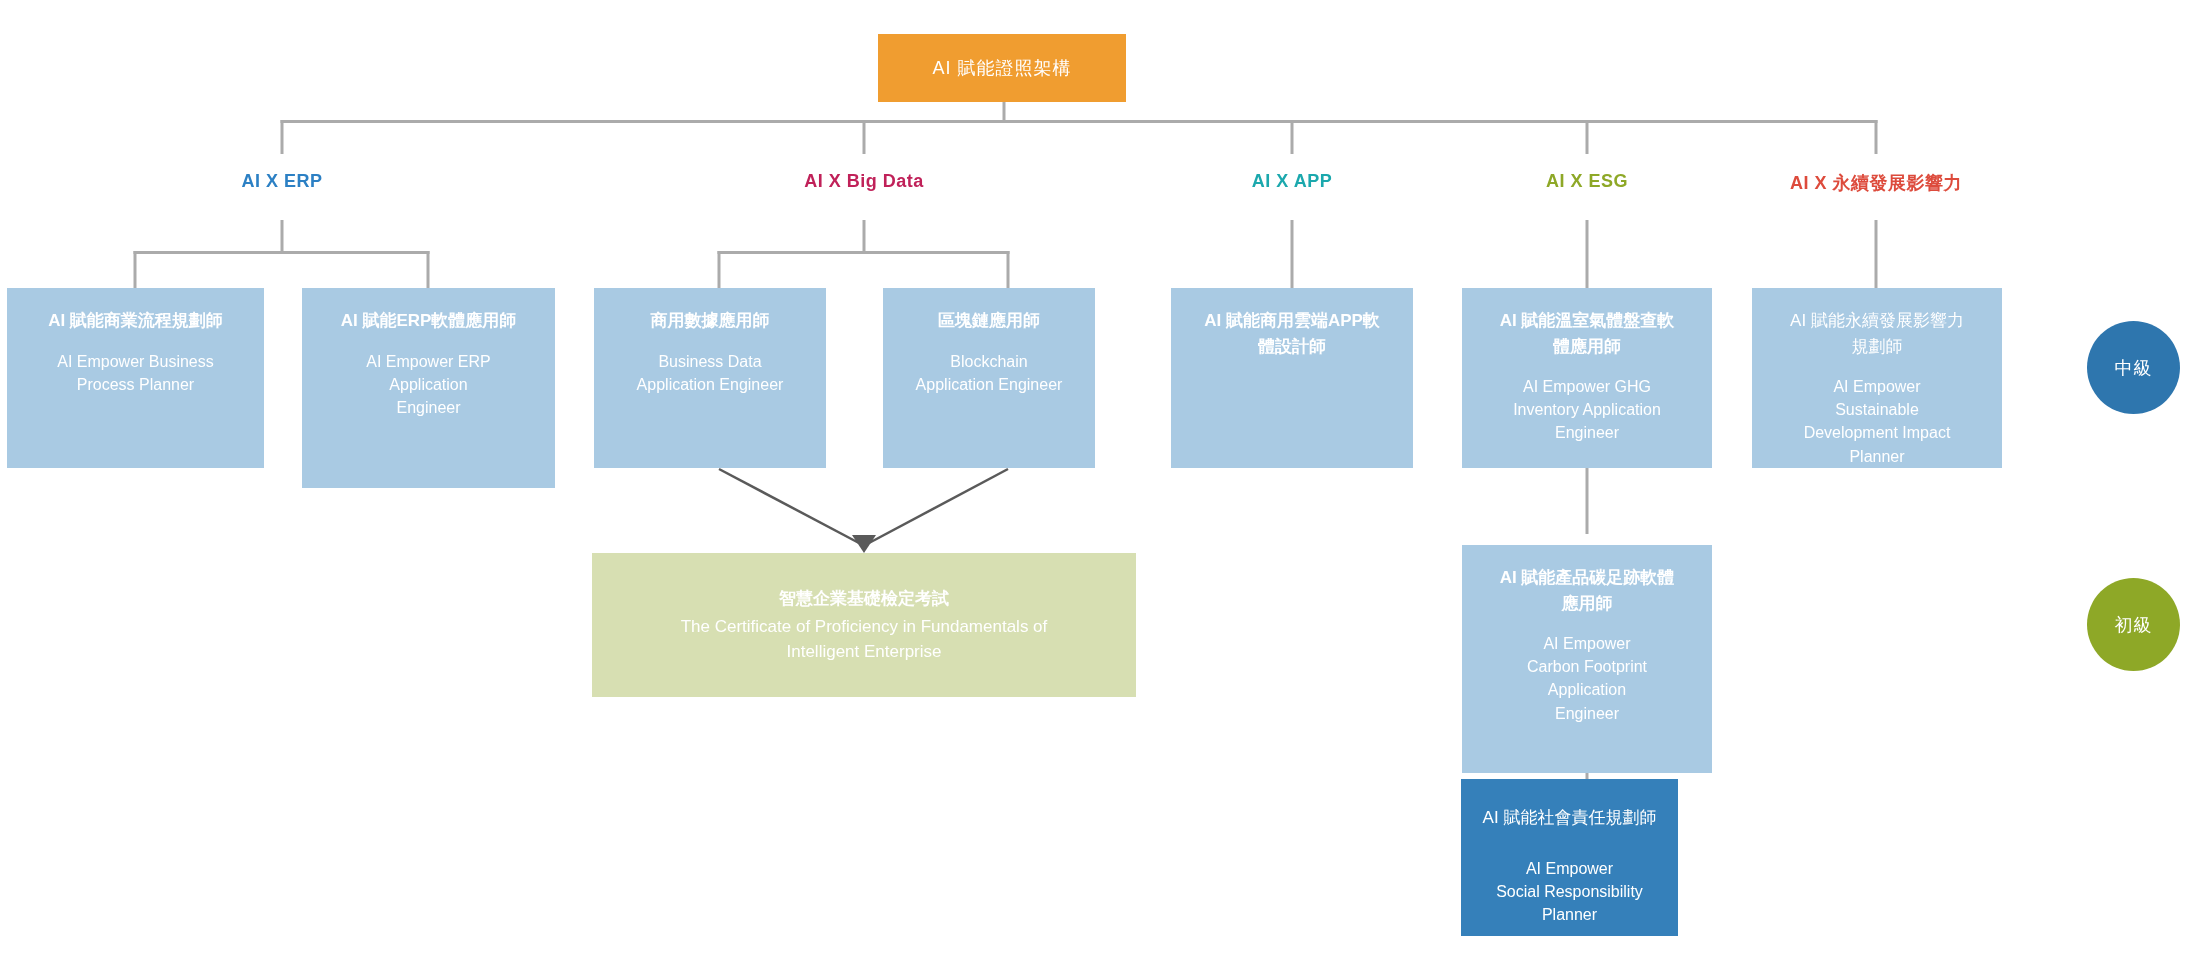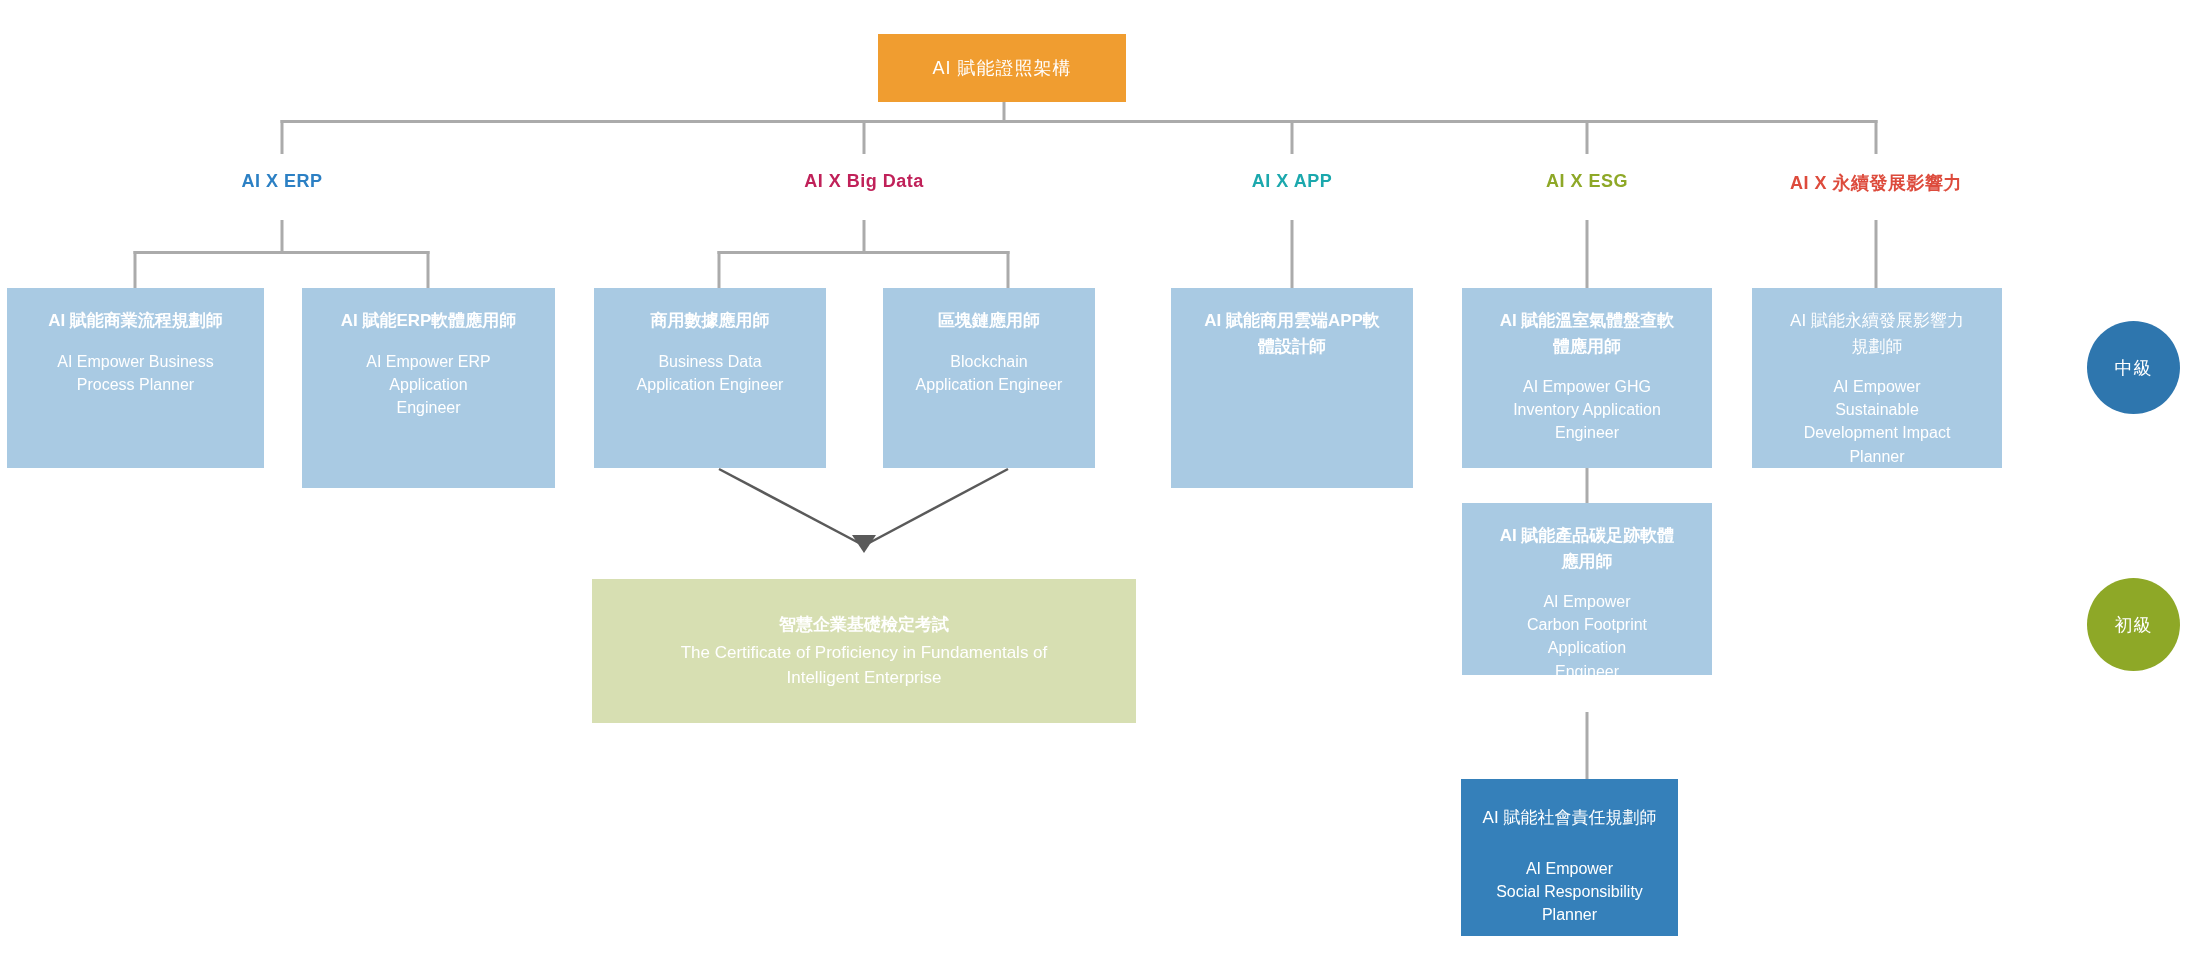--- a/index.html
+++ b/index.html
@@ -88,21 +88,21 @@
     <div class="en">Business Data
 Application Engineer</div>
   </div>
 
   <div class="node cert" style="left: 883px; top: 288px; width: 212px; height: 180px; background-color: rgb(169, 202, 227);">
     <div class="zh">區塊鏈應用師</div>
     <div class="en">Blockchain
 Application Engineer</div>
   </div>
 
-  <div class="node cert" style="left: 1171px; top: 288px; width: 242px; height: 200px; background-color: rgb(169, 202, 227);">
+  <div class="node cert" style="left: 1171px; top: 288px; width: 242px; height: 180px; background-color: rgb(169, 202, 227);">
     <div class="zh">AI 賦能商用雲端APP軟
 體設計師</div>
   </div>
 
   <div class="node cert" style="left: 1462px; top: 288px; width: 250px; height: 180px; background-color: rgb(169, 202, 227);">
     <div class="zh">AI 賦能溫室氣體盤查軟
 體應用師</div>
     <div class="en">AI Empower GHG
 Inventory Application
 Engineer</div>
@@ -110,37 +110,37 @@
 
   <div class="node cert" style="left: 1752px; top: 288px; width: 250px; height: 180px; background-color: rgb(169, 202, 227);">
     <div class="zh light">AI 賦能永續發展影響力
 規劃師</div>
     <div class="en">AI Empower
 Sustainable
 Development Impact
 Planner</div>
   </div>
 
-  <div class="node cert" style="left: 1462px; top: 503px; width: 250px; height: 172px; background-color: rgb(169, 202, 227);">
+  <div class="node cert" style="left: 1462px; top: 545px; width: 250px; height: 228px; background-color: rgb(169, 202, 227);">
     <div class="zh">AI 賦能產品碳足跡軟體
 應用師</div>
     <div class="en">AI Empower
 Carbon Footprint
 Application
 Engineer</div>
   </div>
 
   <div class="node advanced" style="left: 1461px; top: 779px; width: 217px; height: 157px; background-color: rgb(53, 128, 186);">
     <div class="zh light">AI 賦能社會責任規劃師</div>
     <div class="en">AI Empower
 Social Responsibility
 Planner</div>
   </div>
 
-  <div class="node exam-node" style="left: 592px; top: 579px; width: 544px; height: 144px; background-color: rgb(215, 223, 178); padding-left: 28px;">
+  <div class="node exam-node" style="left: 592px; top: 553px; width: 544px; height: 144px; background-color: rgb(215, 223, 178); padding-left: 28px;">
     <div class="zh">智慧企業基礎檢定考試</div>
     <div class="en">The Certificate of Proficiency in Fundamentals of
 Intelligent Enterprise</div>
   </div>
 
   <div class="level-badge" style="left: 2087px; top: 321px; background-color: rgb(46, 118, 174);">
     <span>中級</span>
   </div>
   <div class="level-badge" style="left: 2087px; top: 578px; background-color: rgb(142, 168, 39);">
     <span>初級</span>

